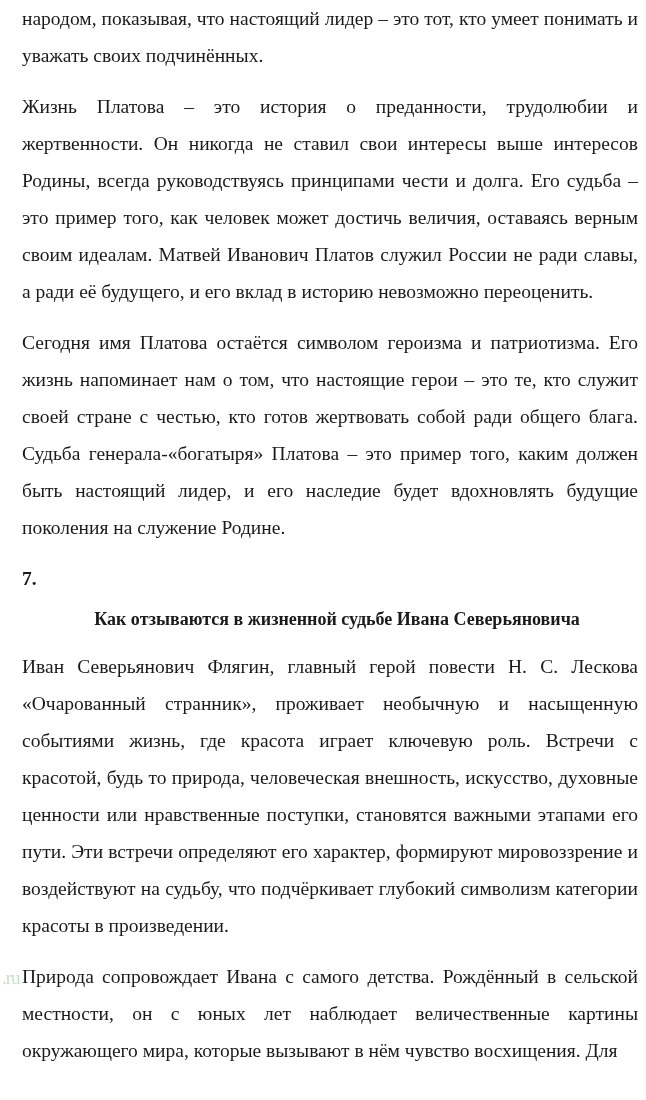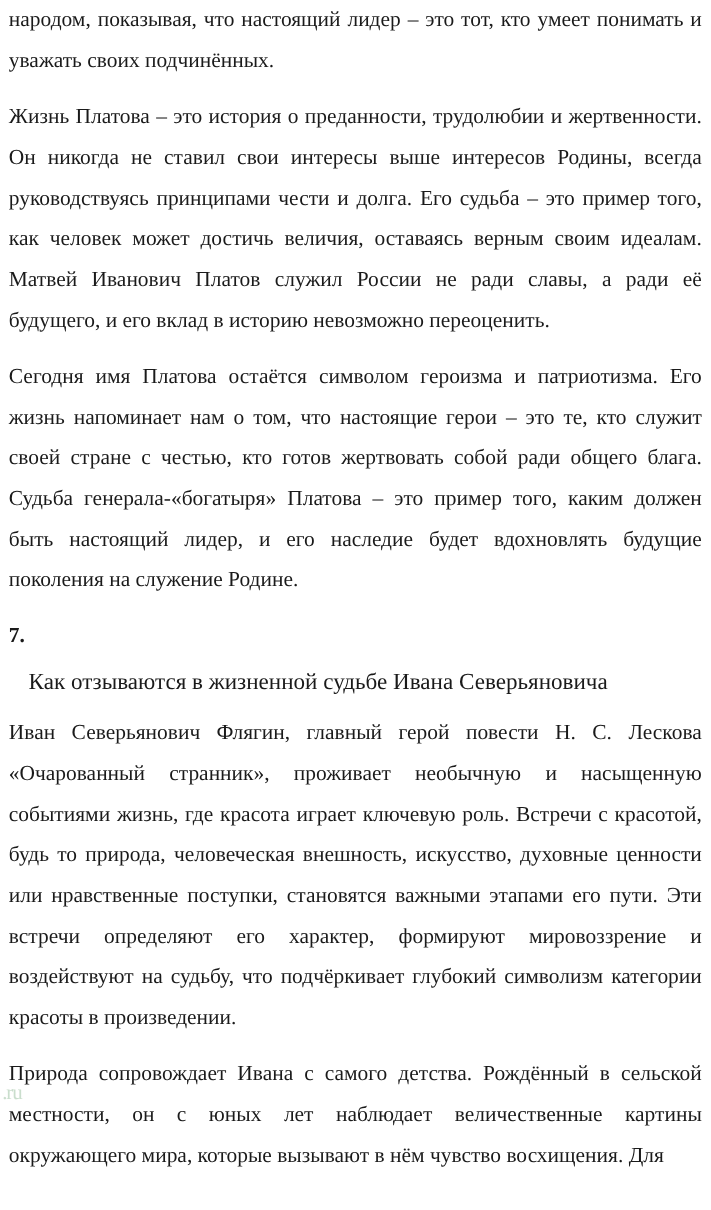--- a/index.html
+++ b/index.html
@@ -12,45 +12,45 @@
     height: 1100px;
     overflow: hidden;
     font-family: "Liberation Serif", "DejaVu Serif", serif;
     color: #1a1a1a;
     position: relative;
   }
   .page {
     position: relative;
     width: 646px;
     height: 1100px;
-    padding: 0 8px 0 8px;
+    padding: 0 8px 0 22px;
     box-sizing: border-box;
   }
   .para {
     text-align: justify;
     text-justify: inter-word;
     font-size: 19.5px;
     line-height: 37px;
     margin: 0 0 14px 0;
     hyphens: none;
   }
   .para.first {
     margin-top: 0;
   }
   .num {
     font-size: 19.5px;
     line-height: 34px;
     font-weight: bold;
     margin: 16px 0 6px 0;
   }
   .question {
-    font-size: 21px;
+    font-size: 18px;
     line-height: 34px;
-    font-weight: normal;
-    text-align: left;
+    font-weight: bold;
+    text-align: center;
     margin: 0 4px 12px 18px;
   }
   .q-line {
     display: block;
   }
   .watermark {
     position: absolute;
     left: 0;
     top: 966px;
     font-family: "Liberation Serif", serif;
@@ -58,21 +58,21 @@
     line-height: 46px;
     color: rgba(150, 190, 155, 0.55);
     letter-spacing: -1px;
     pointer-events: none;
     user-select: none;
   }
   .watermark .wm-sub {
     display: block;
     font-size: 19px;
     line-height: 19px;
-    margin-top: 18px;
+    margin-top: 2px;
     margin-left: 2px;
     color: rgba(150, 190, 155, 0.5);
   }
 </style>
 </head>
 <body>
 
 <div class="page">
 
   <p class="para first">народом, показывая, что настоящий лидер – это тот, кто умеет понимать и уважать своих подчинённых.</p>

